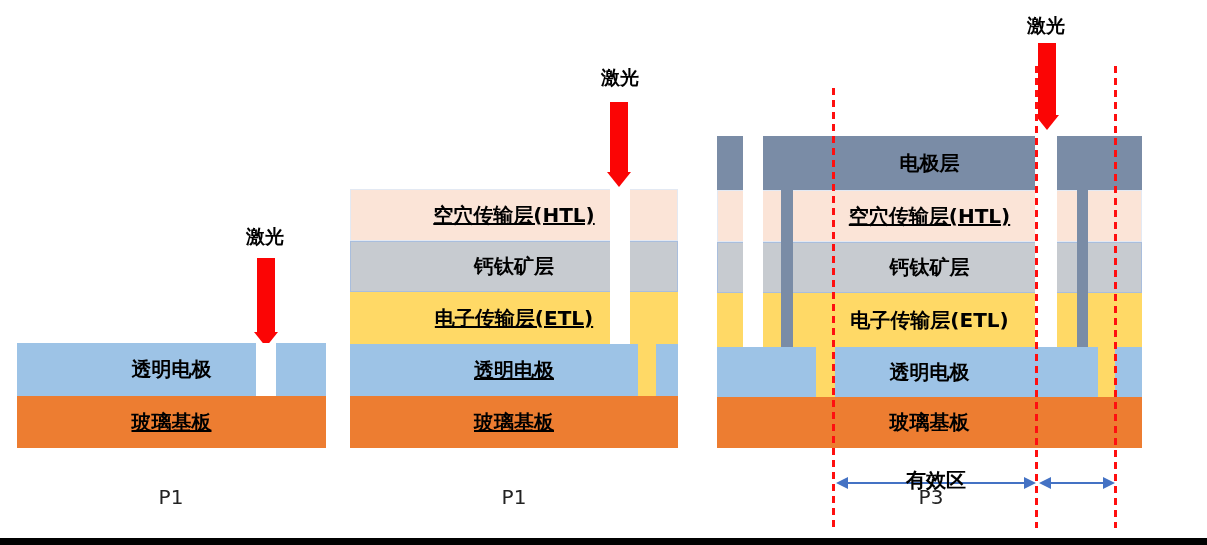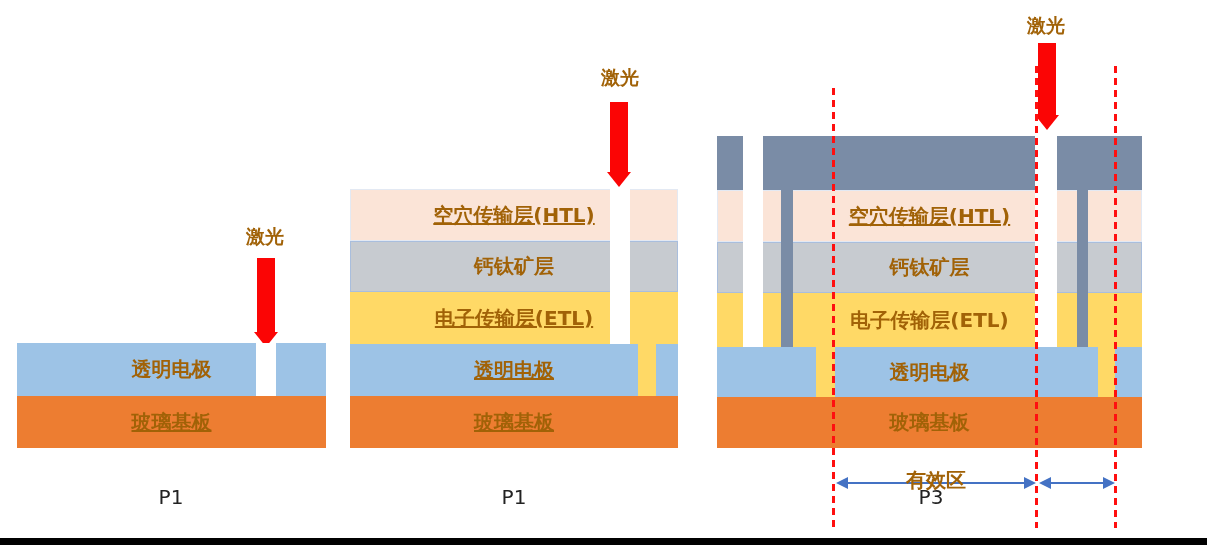--- a/index.html
+++ b/index.html
@@ -11,21 +11,21 @@
   .band{position:absolute;box-sizing:border-box;}
   .c-slate{background:#7a8ca6;}
   .c-htl{background:#fbe4d7;border:1px solid #e3e9f3;}
   .c-pv{background:#c7cbd0;border:1px solid #a9bedd;}
   .c-etl{background:#ffd966;}
   .c-tco{background:#9dc3e6;}
   .c-glass{background:#ed7d31;}
   .c-white{background:#ffffff;}
   
   .lbl{
-    position:absolute;text-align:center;color:#a16207;font-weight:bold;
+    position:absolute;text-align:center;color:#000000;font-weight:bold;
     font-size:20px;white-space:nowrap;
   }
   .lbl-laser{font-size:19px;}
   .lbl-step{font-weight:normal;font-size:20px;color:#222222;margin-top:32px;}
   
   .laser-rect{position:absolute;width:18px;background:#fb0505;}
   .laser-tip{
     position:absolute;width:0;height:0;
     border-left:12px solid transparent;border-right:12px solid transparent;
     border-top:15px solid #fb0505;
@@ -89,20 +89,21 @@
   <div class="band c-glass" style="left:350px;top:396px;width:328px;height:52px;"></div>
   <div class="lbl lh52" style="left:350px;top:396px;width:328px;">玻璃基板</div>
 
   <div class="band c-white" style="left:610px;top:189px;width:20px;height:155px;"></div>
 
   <div class="lbl lbl-step" style="left:464px;top:453px;width:100px;">P1</div>
 
   <div class="lbl lbl-laser" style="left:996px;top:13px;width:100px;">激光</div>
 
   <div class="band c-slate" style="left:717px;top:136px;width:425px;height:54px;"></div>
+  <div class="lbl lh54" style="left:717px;top:136px;width:425px;">电极层</div>
 
   <div class="band c-htl" style="left:717px;top:190px;width:425px;height:52px;"></div>
   <div class="lbl lh52" style="left:717px;top:190px;width:425px;">空穴传输层(HTL)</div>
 
   <div class="band c-pv" style="left:717px;top:242px;width:425px;height:51px;"></div>
   <div class="lbl lh51" style="left:717px;top:242px;width:425px;">钙钛矿层</div>
 
   <div class="band c-etl" style="left:717px;top:293px;width:425px;height:54px;"></div>
   <div class="lbl lh54" style="left:717px;top:293px;width:425px;">电子传输层(ETL)</div>
 

